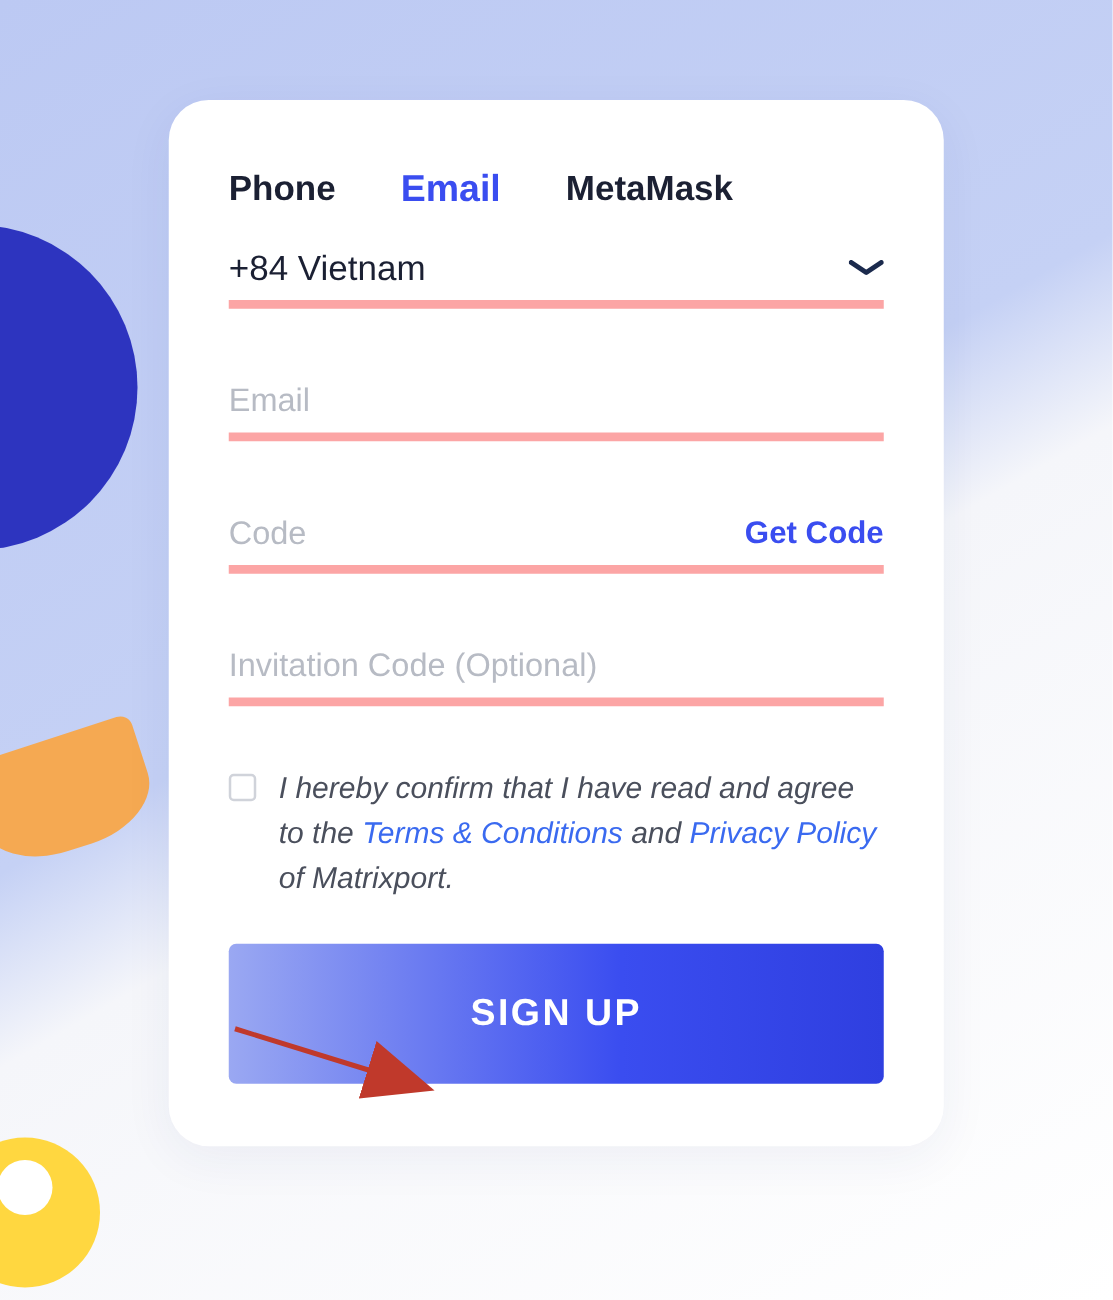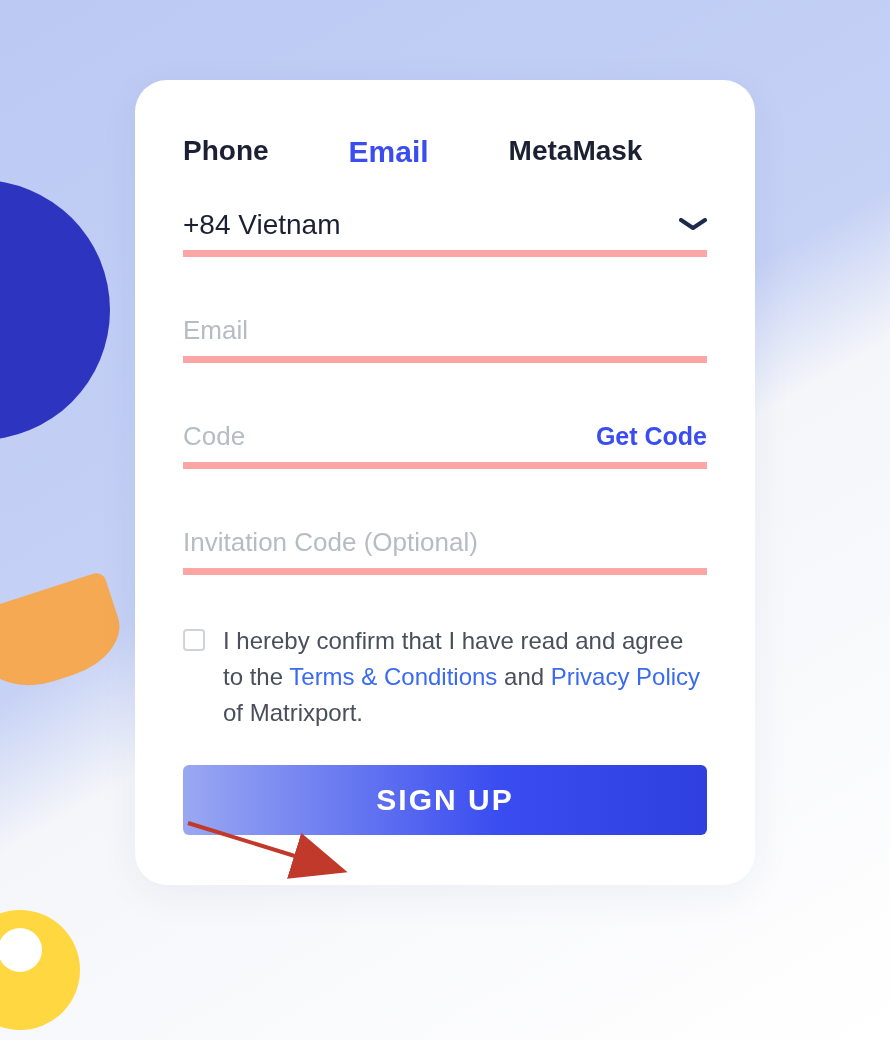--- a/index.html
+++ b/index.html
@@ -47,22 +47,22 @@
     width: 620px;
     background: #ffffff;
     border-radius: 32px;
     padding: 55px 48px 50px 48px;
     z-index: 1;
     box-shadow: 0 10px 40px rgba(40,50,120,0.06);
   }
 
   .tabs {
     display: flex;
-    gap: 80px;
-    margin-bottom: 30px;
+    gap: 52px;
+    margin-bottom: 20px;
   }
   .tab {
     font-size: 28px;
     font-weight: 600;
     color: #1b2033;
     cursor: pointer;
   }
   .tab.active {
     color: #3a4df0;
     font-size: 30px;
@@ -106,39 +106,40 @@
     white-space: nowrap;
     margin-left: 14px;
   }
 
   .consent {
     display: flex;
     align-items: flex-start;
     gap: 18px;
     margin-top: 10px;
     margin-bottom: 34px;
+    font-style: italic;
   }
   .checkbox {
     width: 22px; height: 22px;
     border: 2px solid #d0d3da;
     border-radius: 4px;
     margin-top: 6px;
     flex-shrink: 0;
     cursor: pointer;
   }
   .consent-text {
     font-size: 24px;
     line-height: 1.5;
     color: #4a4f5c;
   }
   .consent-text a { color: #3a6af0; text-decoration: none; cursor:pointer; }
 
   .signup-btn {
     width: 100%;
-    height: 70px;
+    height: 112px;
     border: none;
     border-radius: 6px;
     background: linear-gradient(90deg, #9aa8f2 0%, #3a4df0 60%, #2f3fe0 100%);
     color: #ffffff;
     font-size: 30px;
     font-weight: 600;
     letter-spacing: 2px;
     cursor: pointer;
     text-align: center;
   }

